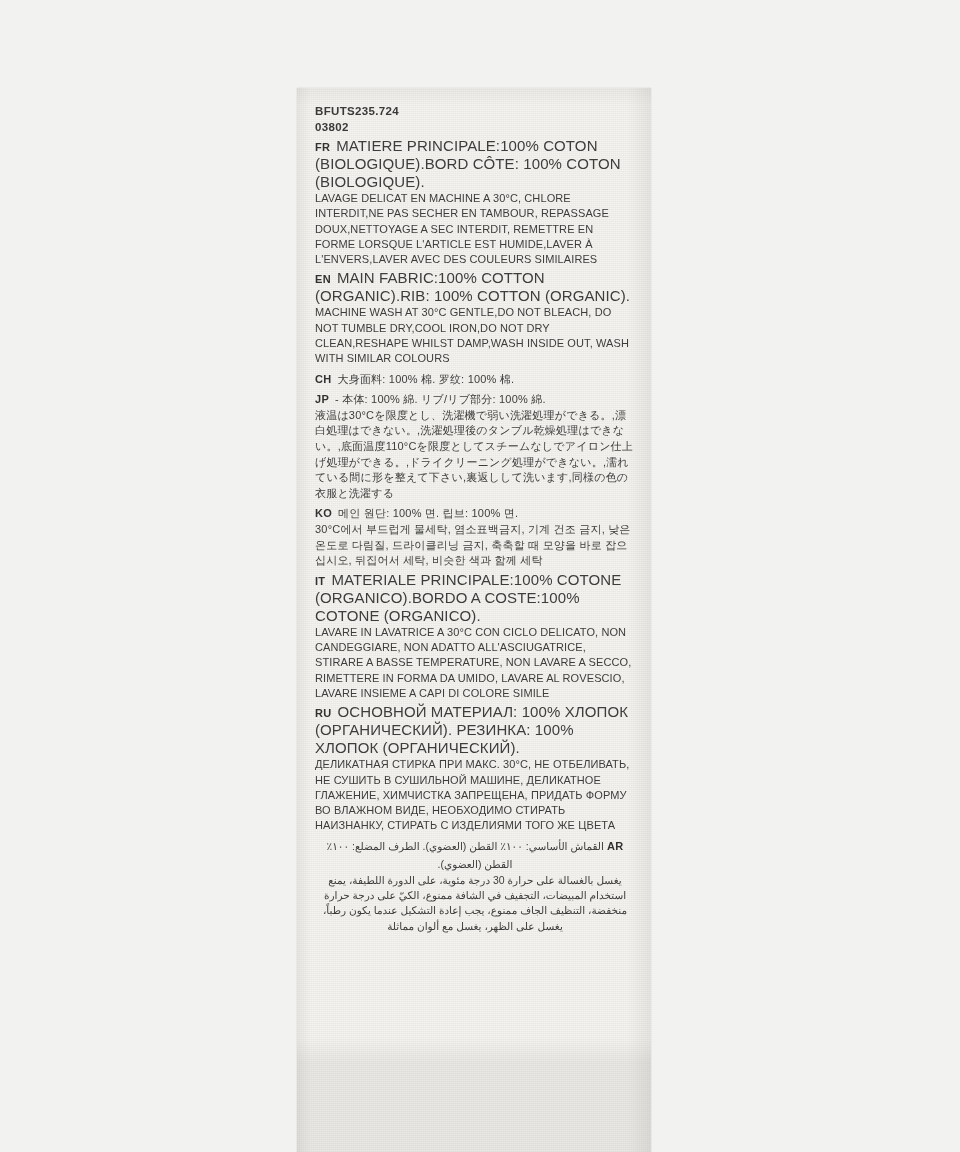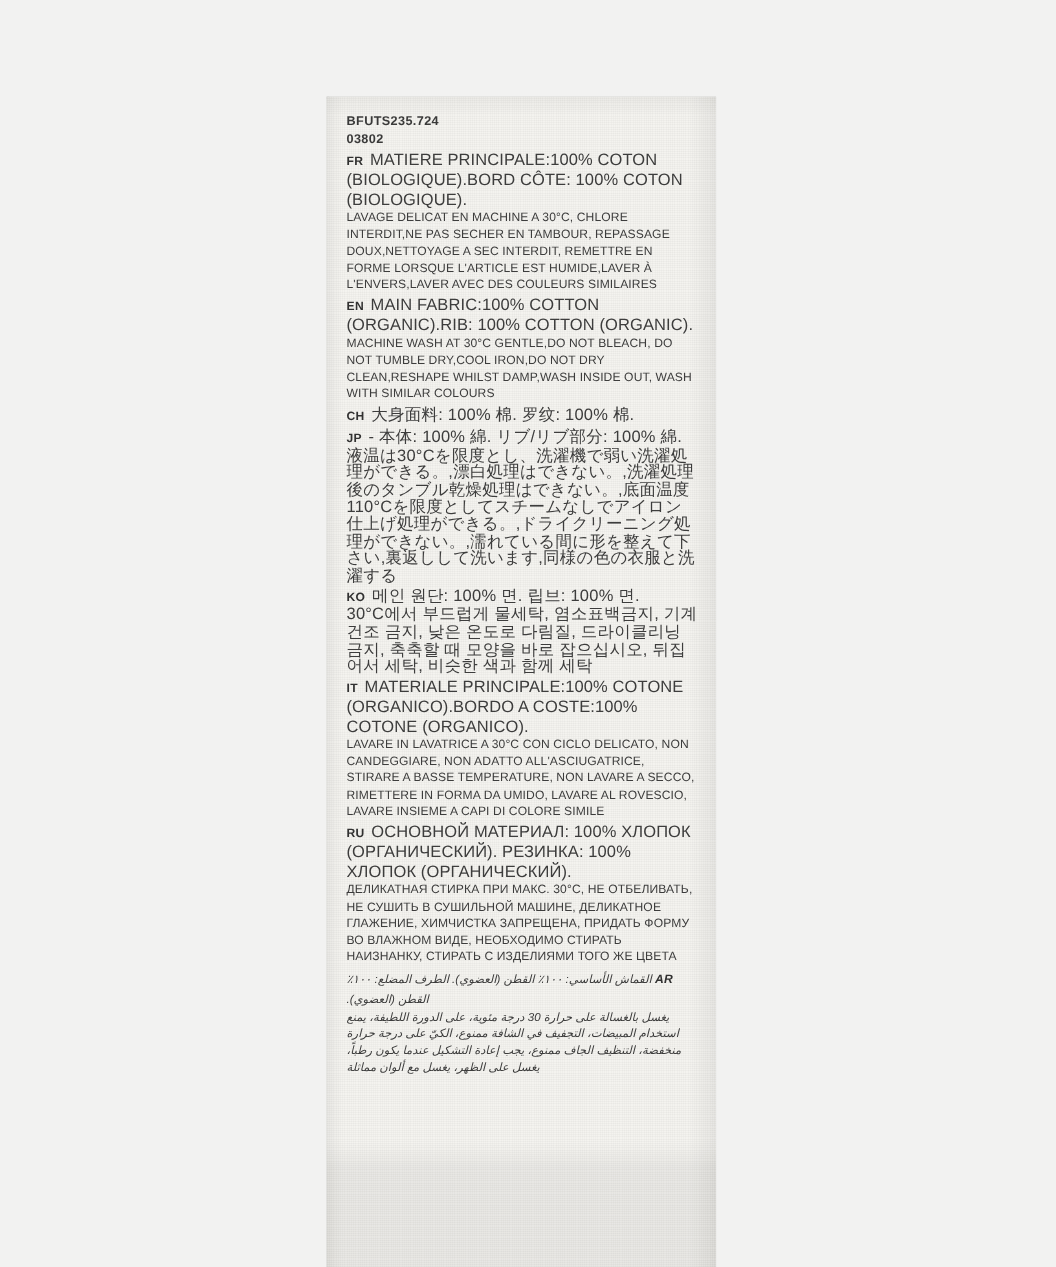--- a/index.html
+++ b/index.html
@@ -81,28 +81,27 @@
     display: inline;
   }
   .para {
     font-size: 11px;
     line-height: 15.3px;
     letter-spacing: 0.1px;
     color: #2e2e2e;
     margin: 0;
   }
   .cjk .body-txt, .cjk .para {
-    font-size: 15px;
+    font-size: 11px;
     line-height: 15.6px;
     letter-spacing: 0.2px;
   }
   .rtl {
     direction: rtl;
-    text-align: left;
-    font-style: italic;
+    text-align: center;
   }
   .rtl .para, .rtl .body-txt {
     font-size: 10.5px;
     line-height: 15.4px;
   }
   .rtl .lang {
     padding-right: 0;
     padding-left: 3px;
   }
   

